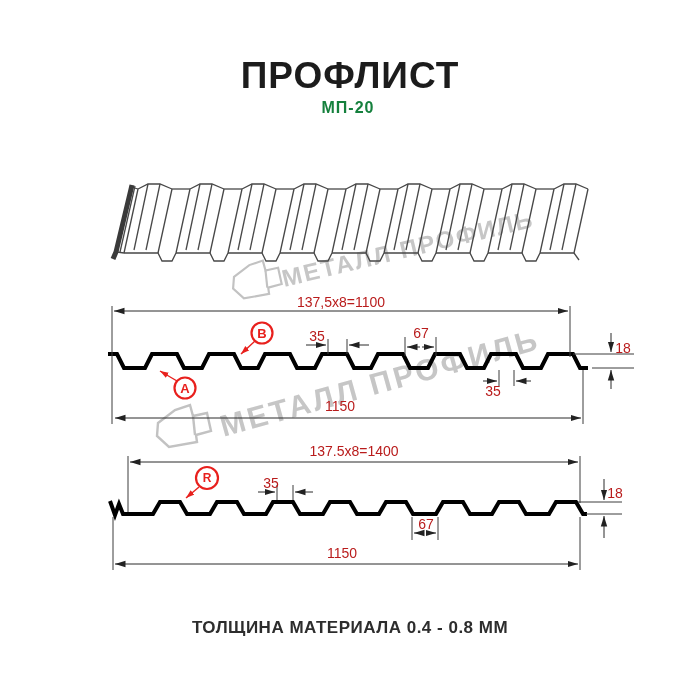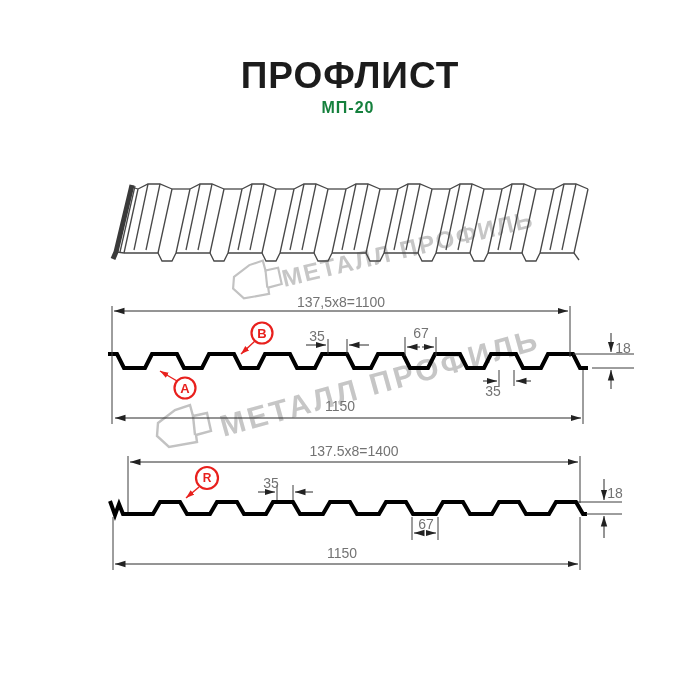--- a/index.html
+++ b/index.html
@@ -2,21 +2,21 @@
 <html><head>
 <meta charset="utf-8">
 <style>
   html,body{margin:0;padding:0;background:#fff;}
   #page{position:relative;width:700px;height:700px;background:#ffffff;overflow:hidden;
         font-family:"Liberation Sans", sans-serif;}
   .abs{position:absolute;transform:translate(-50%,-50%);white-space:nowrap;}
   .title{font-size:37px;font-weight:800;letter-spacing:1px;color:#1c1c1c;z-index:3;}
   .subtitle{font-size:16px;font-weight:700;letter-spacing:1px;color:#15803d;z-index:3;}
   .footer{font-size:17px;font-weight:600;letter-spacing:0.5px;color:#2d2d2d;z-index:3;}
-  .dim{font-size:14px;color:#737373;z-index:3;}
+  .dim{font-size:14px;color:#b91c1c;z-index:3;}
   .callout{font-size:13px;font-weight:700;color:#e8201d;z-index:4;}
   .wm{position:absolute;color:#c6c6c6;font-weight:700;white-space:nowrap;z-index:1;}
   .wm1{left:408px;top:249px;transform:translate(-50%,-50%) rotate(-13.5deg);
        font-size:24px;letter-spacing:2px;}
   .wm2{left:380px;top:383px;transform:translate(-50%,-50%) rotate(-15.5deg);
        font-size:30px;letter-spacing:3px;}
   svg.draw{position:absolute;left:0;top:0;z-index:2;}
 </style>
 </head>
 <body>
@@ -172,13 +172,14 @@
   <span class="abs dim" style="left:623px;top:348px;">18</span>
   <span class="abs dim" style="left:493px;top:391px;">35</span>
   <span class="abs dim" style="left:340px;top:406px;">1150</span>
 
   <span class="abs dim" style="left:354px;top:451px;">137.5x8=1400</span>
   <span class="abs dim" style="left:271px;top:483px;">35</span>
   <span class="abs dim" style="left:426px;top:524px;">67</span>
   <span class="abs dim" style="left:615px;top:493px;">18</span>
   <span class="abs dim" style="left:342px;top:553px;">1150</span>
 
+  <div class="abs footer" style="left:350px;top:628px;">ТОЛЩИНА МАТЕРИАЛА 0.4 - 0.8 ММ</div>
 </div>
 
 </body></html>

